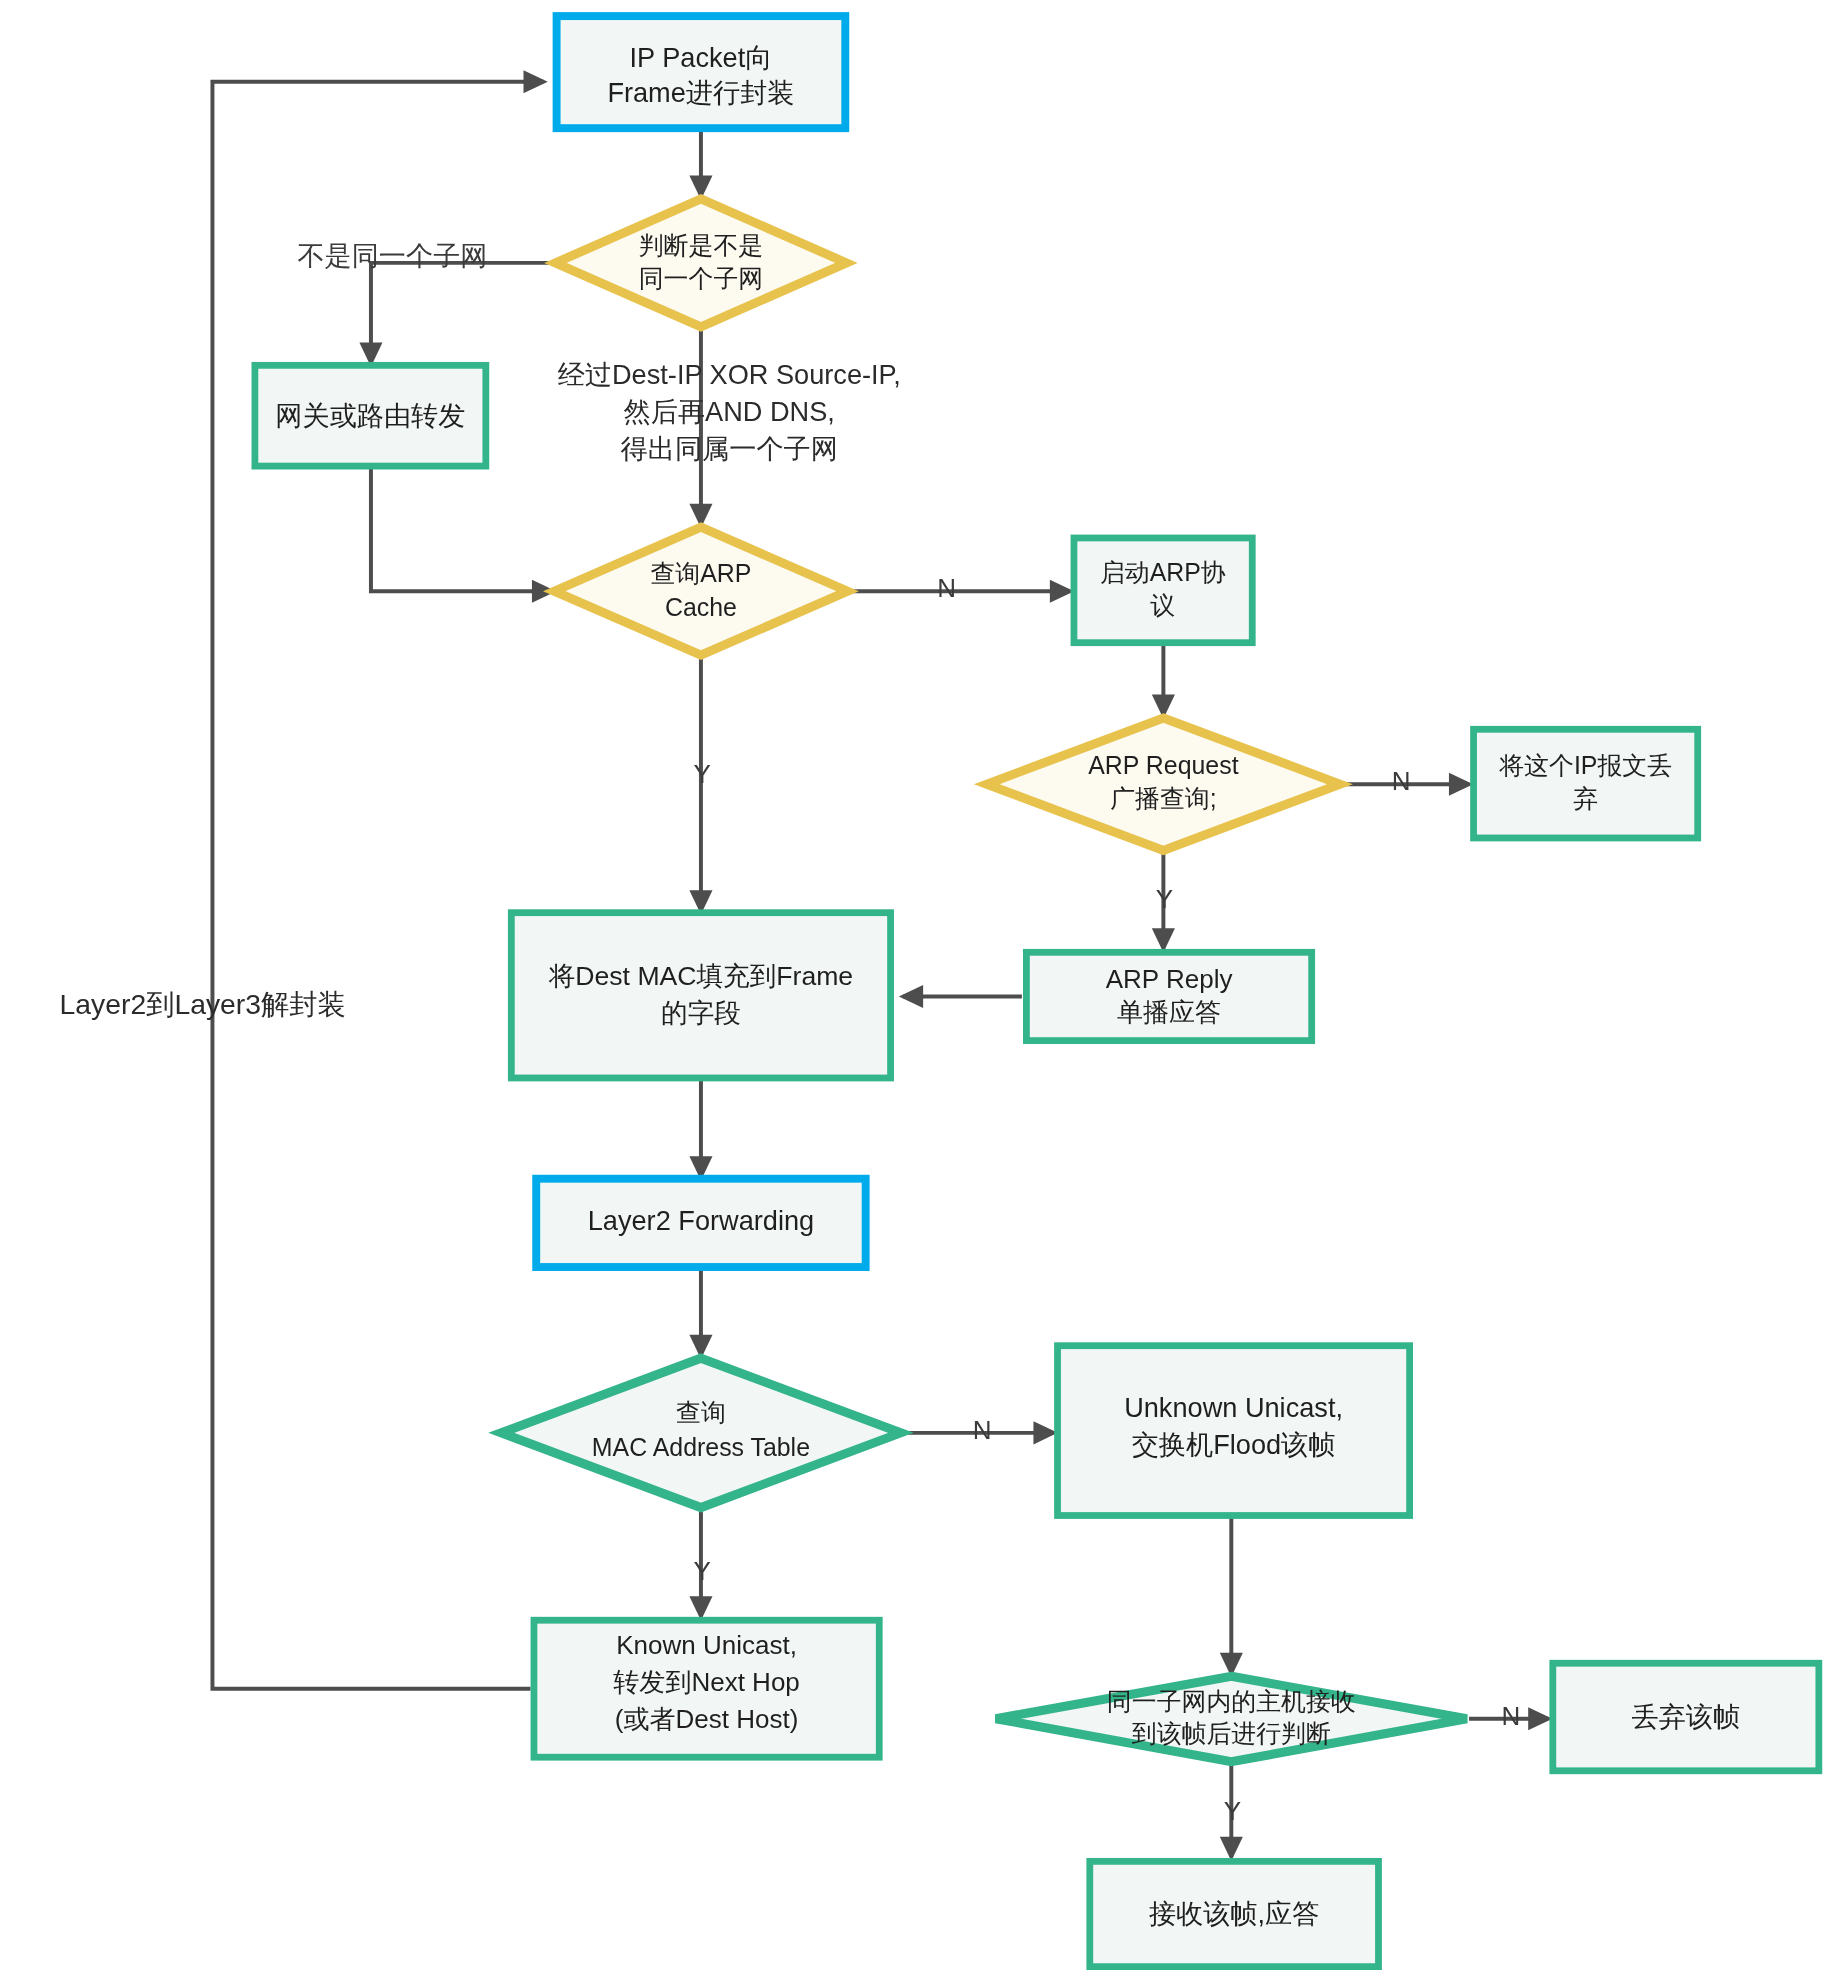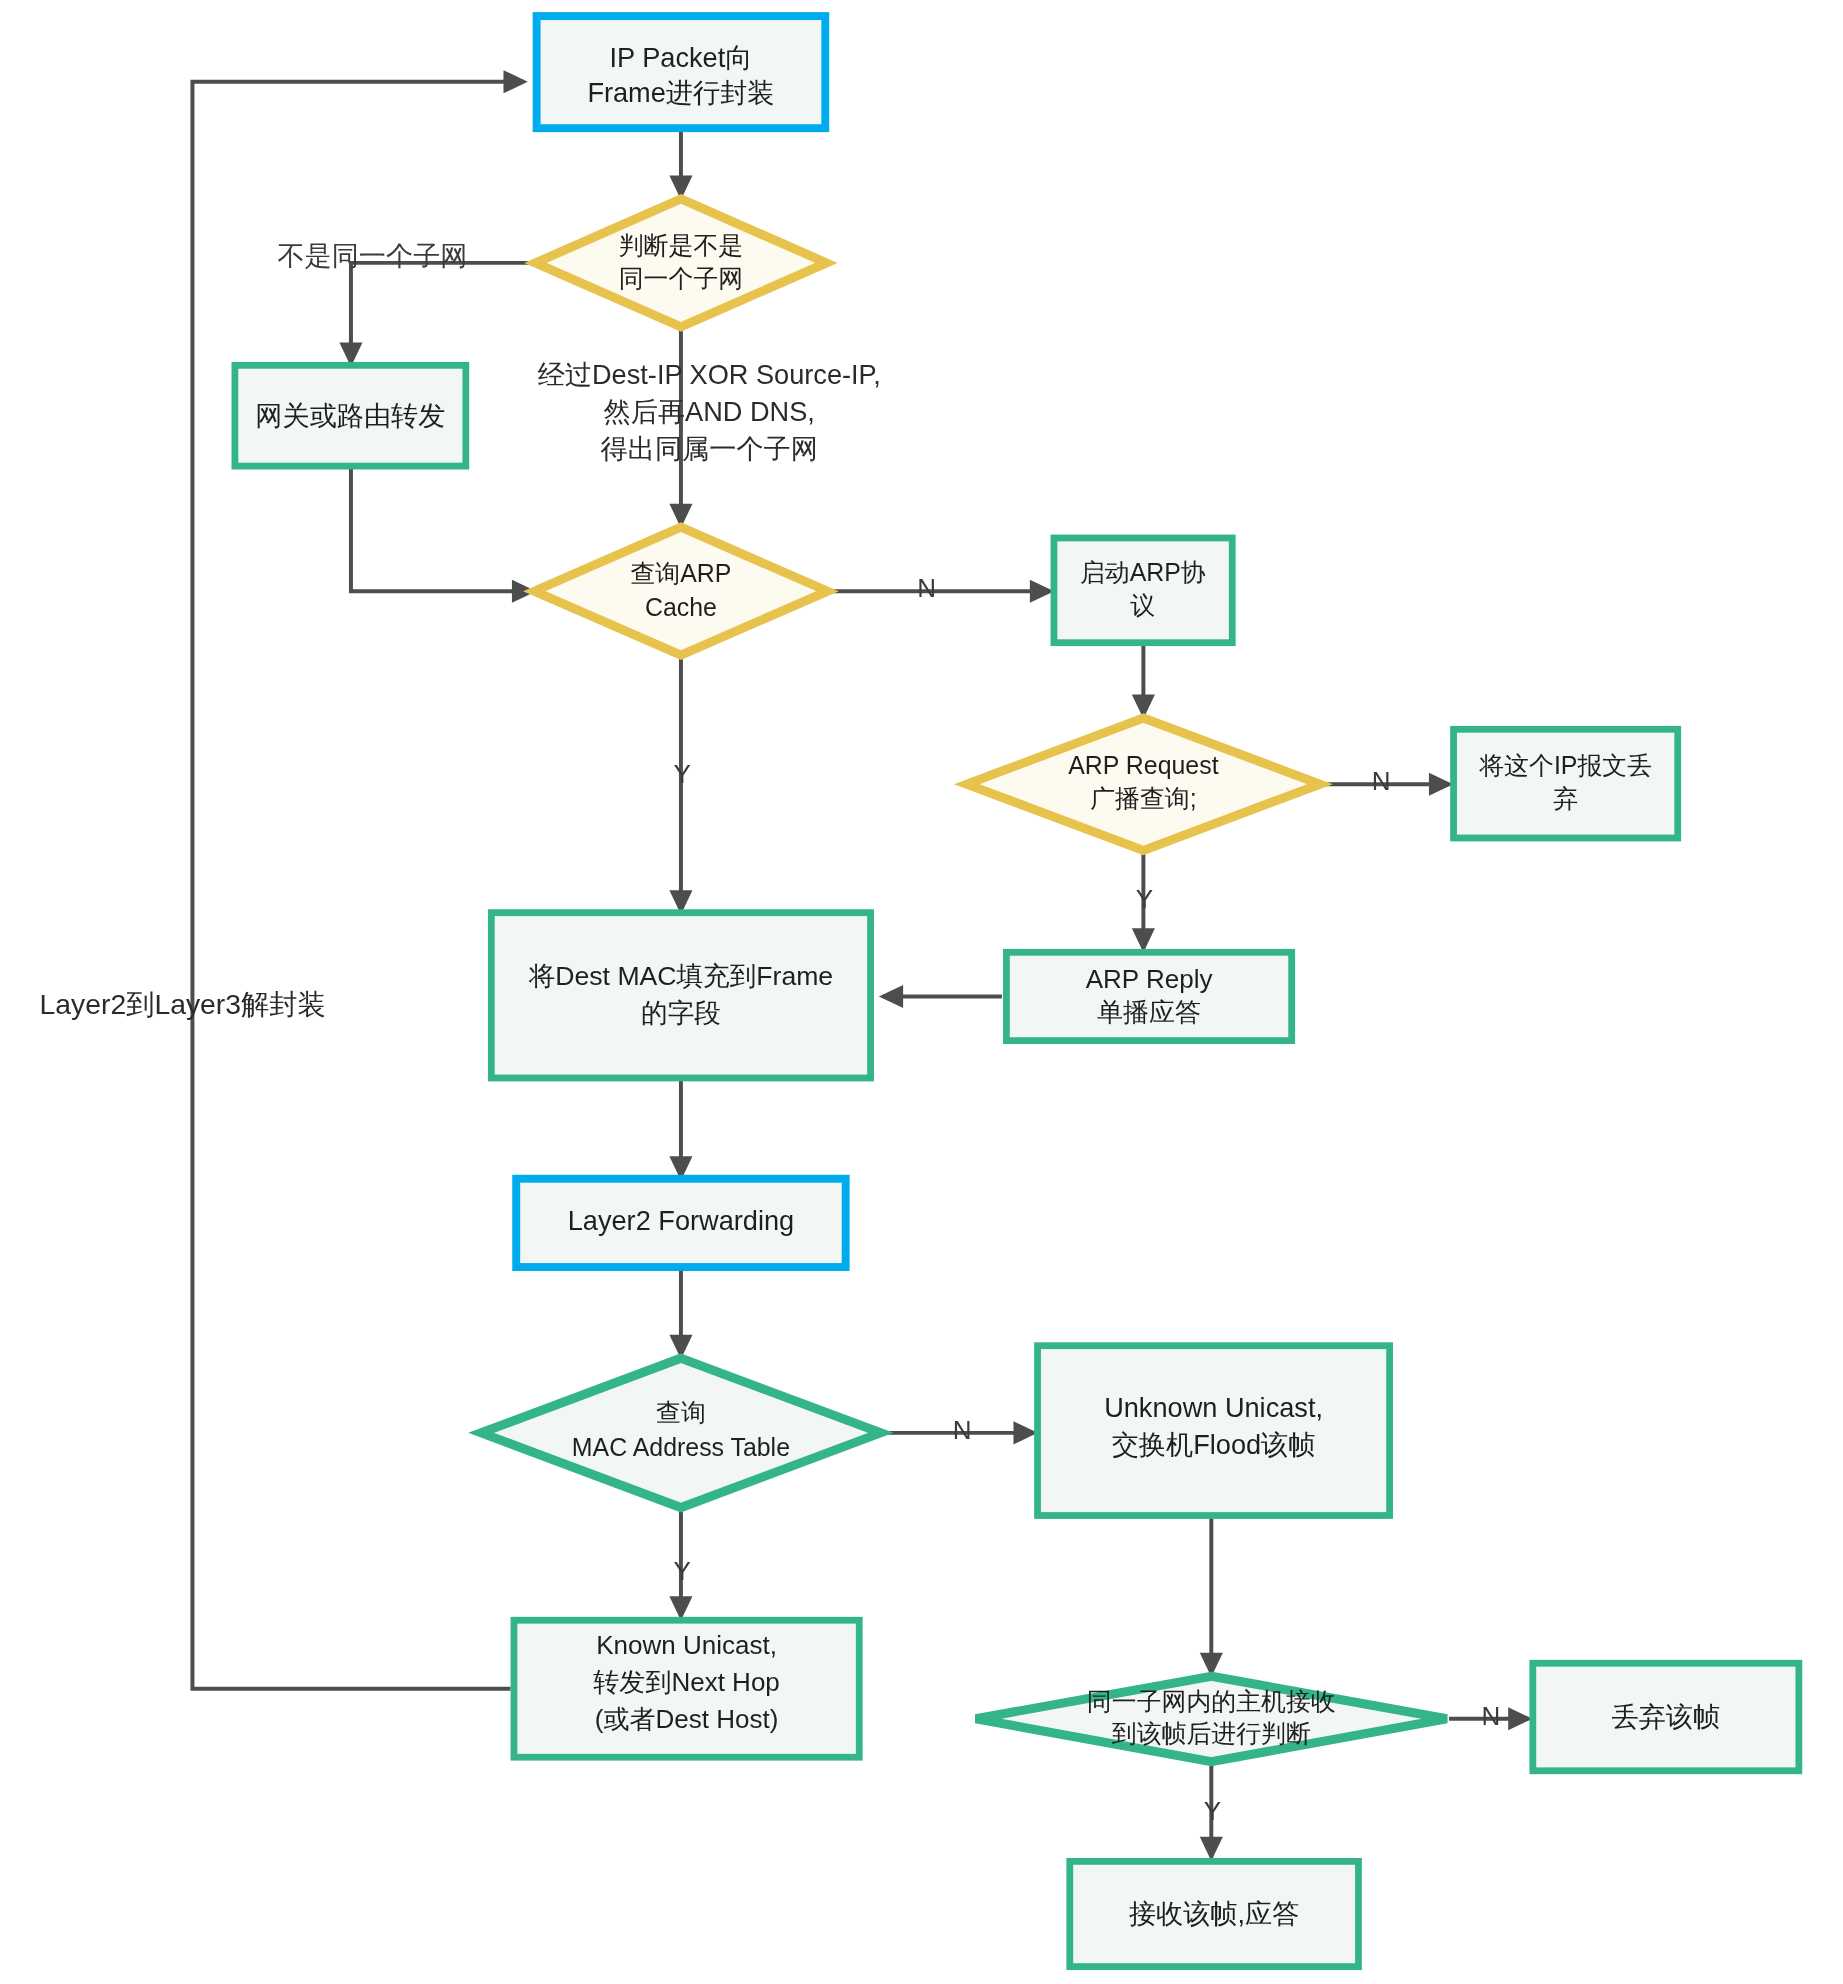--- a/index.html
+++ b/index.html
@@ -11,20 +11,21 @@
     width: 1843px;
     height: 1985px;
     font-family: "Liberation Sans", "DejaVu Sans", sans-serif;
     overflow: hidden;
   }
   #flow-root {
     position: relative;
     width: 1512px;
     height: 1985px;
     background: #ffffff;
+    margin-left: 20px;
   }
   svg#flow-svg {
     position: absolute;
     top: 0;
     left: 0;
     width: 1843px;
     height: 1985px;
     display: block;
   }
   .node-text {

